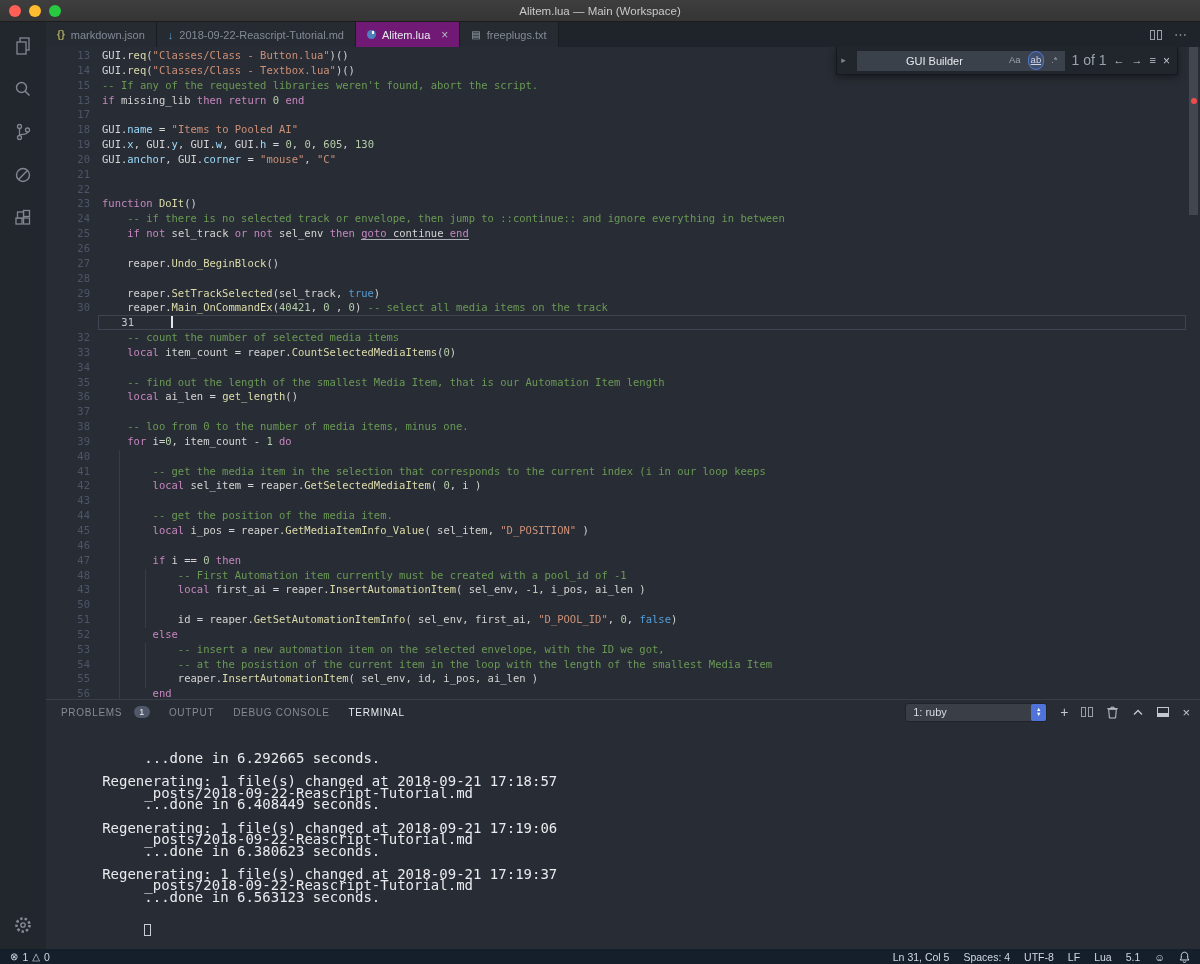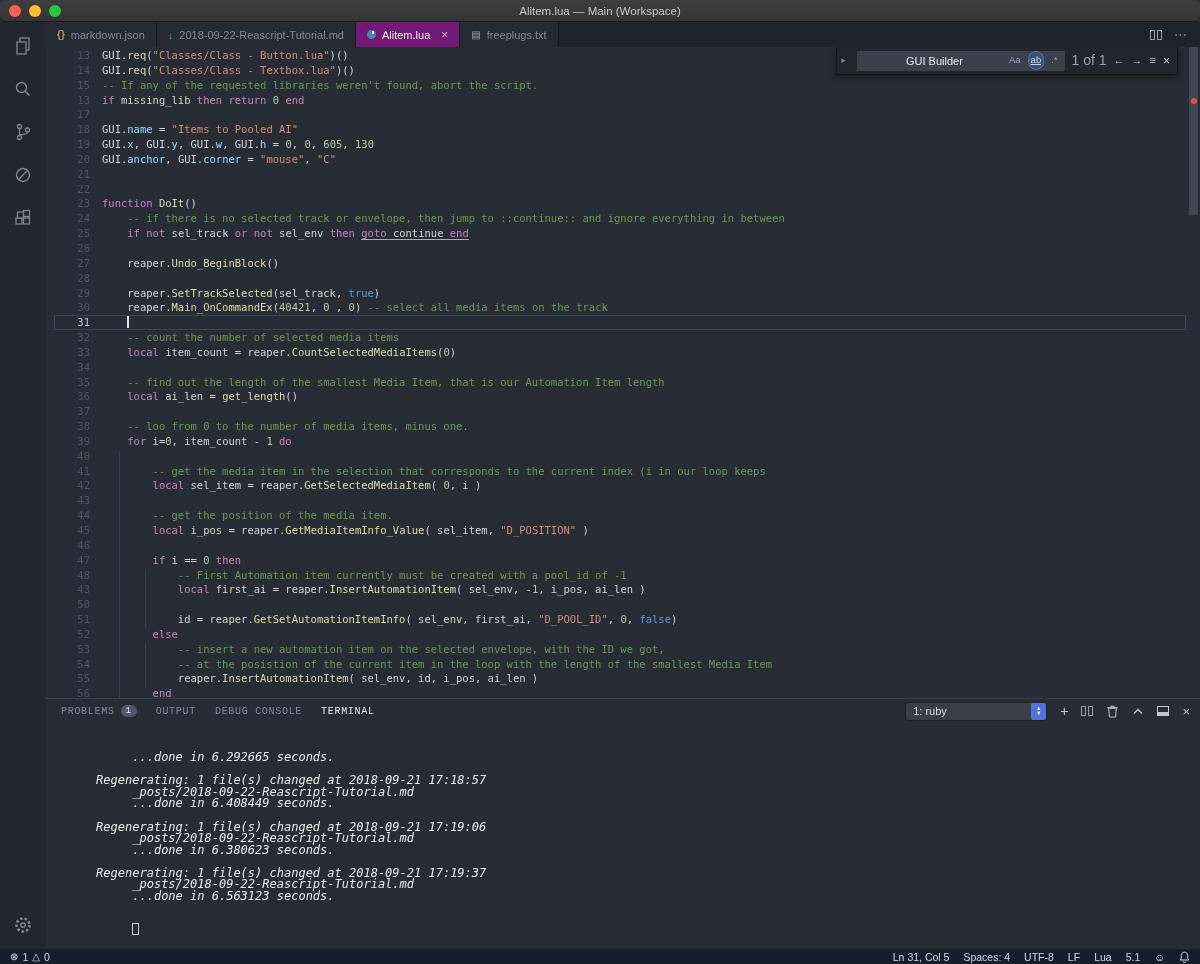--- a/index.html
+++ b/index.html
@@ -1,21 +1,21 @@
 <!DOCTYPE html>
 <html><head>
 <meta charset="utf-8">
 <style>
   html,body{margin:0;padding:0;width:1200px;height:964px;overflow:hidden;background:#282c34;
     font-family:"Liberation Sans",sans-serif;-webkit-font-smoothing:antialiased;}
   .window{width:1200px;height:964px;display:flex;flex-direction:column;}
 
   
   .titlebar{flex:0 0 22px;background:linear-gradient(#3e3e3f,#353536);display:flex;align-items:center;
-    position:relative;border-bottom:1px solid #1c1c1c;box-sizing:border-box;border-radius:6px;}
+    position:relative;border-bottom:1px solid #1c1c1c;box-sizing:border-box;}
   .traffic{position:absolute;left:9px;top:5px;display:flex;gap:8px;}
   .light{width:12px;height:12px;border-radius:50%;}
   .light.red{background:#ff5f57;} .light.yellow{background:#febc2e;} .light.green{background:#28c841;}
   .wtitle{margin:0 auto;font-size:11.5px;color:#c9c9c9;}
 
   
   .main{flex:1;display:flex;min-height:0;}
   .activitybar{flex:0 0 46px;background:#22262d;display:flex;flex-direction:column;align-items:center;
     padding-top:12px;gap:19px;position:relative;}
   .act-ico{width:24px;height:24px;display:flex;align-items:center;justify-content:center;opacity:.95;}
@@ -37,21 +37,21 @@
   .tabbar-actions{margin-left:auto;display:flex;align-items:center;gap:12px;padding-right:12px;color:#9aa0a8;}
   .icon-split{display:inline-flex;gap:2px;}
   .icon-split i{width:5px;height:10px;border:1px solid #9aa0a8;display:block;box-sizing:border-box;}
   .more-dots{font-size:13px;letter-spacing:1px;}
 
   
   .editor{flex:1;background:#282c34;position:relative;overflow:hidden;
     font-family:"DejaVu Sans Mono",monospace;font-size:10.5px;line-height:14.85px;}
   .code-lines{position:absolute;top:1px;left:8px;right:14px;}
   .code-line{display:flex;height:14.85px;white-space:pre;}
-  .code-line.current{outline:1px solid #3e4452;outline-offset:-1px;}
+  .code-line.current{outline:1px solid #3e4452;outline-offset:-1px;margin-left:44px;}
   .ln{flex:0 0 44px;text-align:right;padding-right:8px;color:#4d5568;box-sizing:border-box;}
   .code-line.current .ln{color:#c2c8d2;}
   .code{margin-left:4px;}
   .tk-d{color:#d4d4d4;} .tk-c{color:#6a9955;} .tk-k{color:#c586c0;} .tk-s{color:#ce9178;}
   .tk-n{color:#b5cea8;} .tk-f{color:#dcdcaa;} .tk-p{color:#9cdcfe;} .tk-b{color:#569cd6;}
   .u{border-bottom:1px solid rgba(215,218,224,.75);}
   .caret{display:inline-block;width:1.5px;height:12px;background:#e0e6ef;vertical-align:-2px;}
   .indent-guide{position:absolute;width:1px;background:#373d47;}
   .ig1{left:73px;top:403px;height:253px;}
   .ig2a{left:99px;top:522px;height:59px;}
@@ -73,35 +73,35 @@
   .find-opt{flex:0 0 auto;font-size:9.5px;color:#9aa2ac;padding:1px 2px;border-radius:2px;border:1px solid transparent;}
   .find-opt.ww{text-decoration:underline;border-radius:8px;}
   .find-opt.active{border:1px solid #4e78cc;background:rgba(78,120,204,.28);color:#d2d8e0;}
   .find-count{color:#9aa2ac;font-size:14px;white-space:nowrap;}
   .find-btn{color:#c3c9d1;font-size:11px;line-height:1;}
   .find-close{font-size:12px;}
 
   
   .panel{flex:0 0 203px;background:#282c34;border-top:1px solid #3a3f47;display:flex;flex-direction:column;box-sizing:border-box;}
   .panel-header{flex:0 0 24px;display:flex;align-items:center;padding:0 10px 0 15px;gap:19px;}
-  .panel-tab{font-size:10px;letter-spacing:.7px;color:#848b97;display:flex;align-items:center;gap:6px;white-space:nowrap;font-family:Liberation Mono, monospace;}
+  .panel-tab{font-size:10px;letter-spacing:.7px;color:#848b97;display:flex;align-items:center;gap:12px;white-space:nowrap;}
   .panel-tab.active{color:#e9ecf0;}
   .badge{background:#51586a;border-radius:8px;padding:1px 5px;font-size:9px;color:#eceef2;}
   .panel-actions{margin-left:auto;display:flex;align-items:center;gap:13px;color:#c3c9d1;}
   .term-select{width:142px;height:19px;background:#3a3f47;border:1px solid #20242a;border-radius:3px;
     display:flex;align-items:center;font-size:11px;color:#d7dbe1;padding-left:7px;box-sizing:border-box;}
   .stepper{margin-left:auto;width:15px;height:17px;background:#4f73d9;border-radius:2px;display:flex;
     flex-direction:column;align-items:center;justify-content:center;color:#fff;font-size:5.5px;line-height:5px;}
   .pa-ico{display:inline-flex;align-items:center;justify-content:center;}
   .plus{font-size:14px;line-height:1;}
   .icon-panelbox{width:12px;height:10px;border:1px solid #c3c9d1;box-sizing:border-box;
     background:linear-gradient(transparent 58%, #c3c9d1 58%);}
   .px{font-size:13px;line-height:1;}
-  .terminal{flex:1;padding:6px 0 0 14px;font-family:"DejaVu Sans Mono",monospace;font-size:12px;
-    line-height:11.55px;color:#e9ebee;white-space:pre;overflow:hidden;font-style:italic;}
+  .terminal{flex:1;padding:6px 0 0 14px;font-family:"DejaVu Sans Mono",monospace;font-size:14px;
+    line-height:11.55px;color:#e9ebee;white-space:pre;overflow:hidden;}
   .term-line{height:11.55px;}
   .term-cursor{display:inline-block;margin-top:9px;width:7px;height:12px;border:1px solid #c9ced6;box-sizing:border-box;}
 
   
   .statusbar{flex:0 0 15px;background:#151f2c;display:flex;align-items:center;justify-content:space-between;
     padding:0 10px;font-size:10.5px;color:#d2d8e2;}
   .sb-left,.sb-right{display:flex;align-items:center;gap:14px;}
   .sb-item{display:flex;align-items:center;gap:4px;white-space:nowrap;}
   .sb-ico{font-size:10px;}
 </style>

